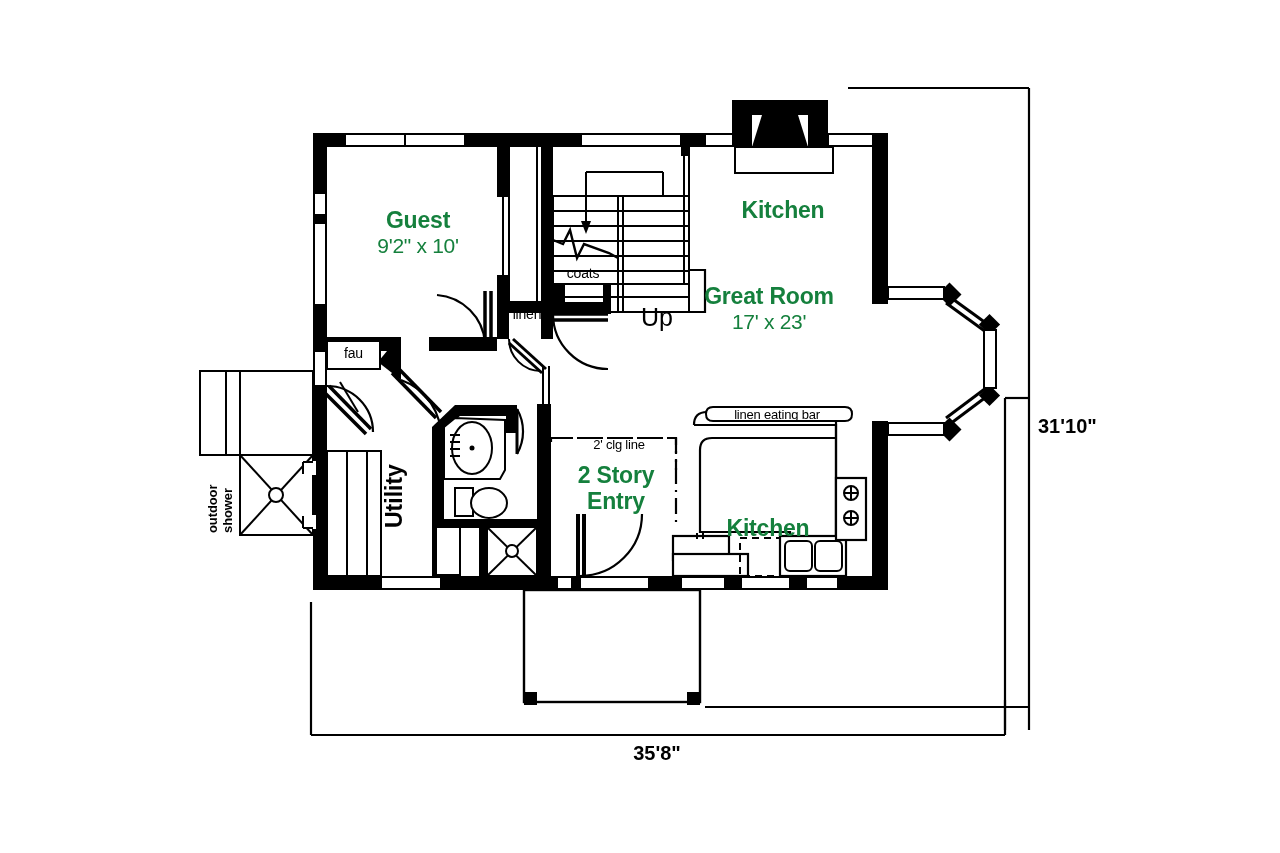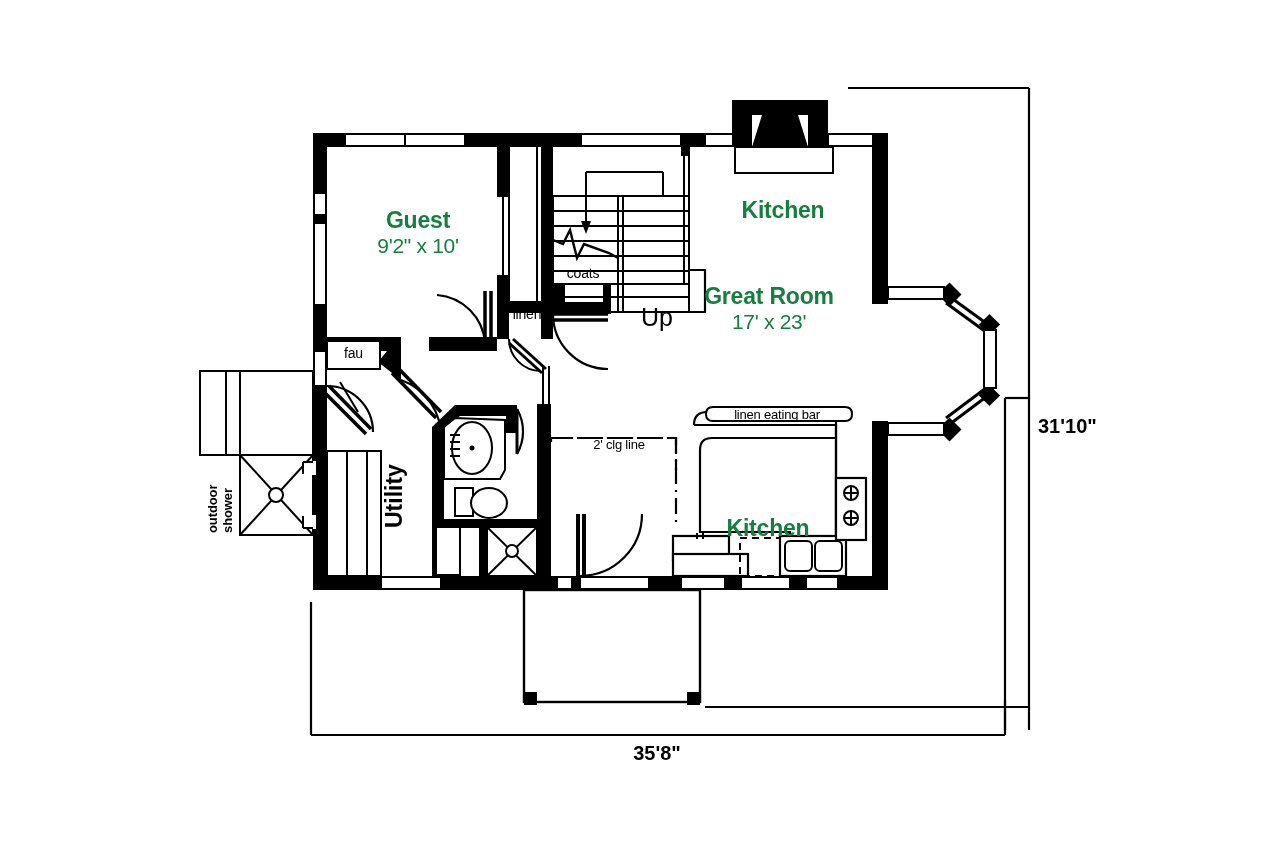--- a/index.html
+++ b/index.html
@@ -444,20 +444,24 @@
 
 
   <div class="lbl room-block" style="left:705px; top:516px; width:126px;">
     <div class="room-name">Kitchen</div>
   </div>
 
   <div class="lbl vert-room" style="left:382px; top:528px;">
     <span>Utility</span>
   </div>
 
+  <div class="lbl room-block" style="left:556px; top:463px; width:120px;">
+    <div class="room-name">2 Story</div>
+    <div class="room-name">Entry</div>
+  </div>
 
 
   <div class="lbl small-note" style="left:327px; top:346px; width:53px;">fau</div>
 
   <div class="lbl small-note" style="left:504px; top:307px; width:46px;">linen</div>
 
   <div class="lbl small-note" style="left:558px; top:266px; width:50px;">coats</div>
 
   <div class="lbl up-text" style="left:627px; top:303px; width:46px;text-align:right;">Up</div>
 

